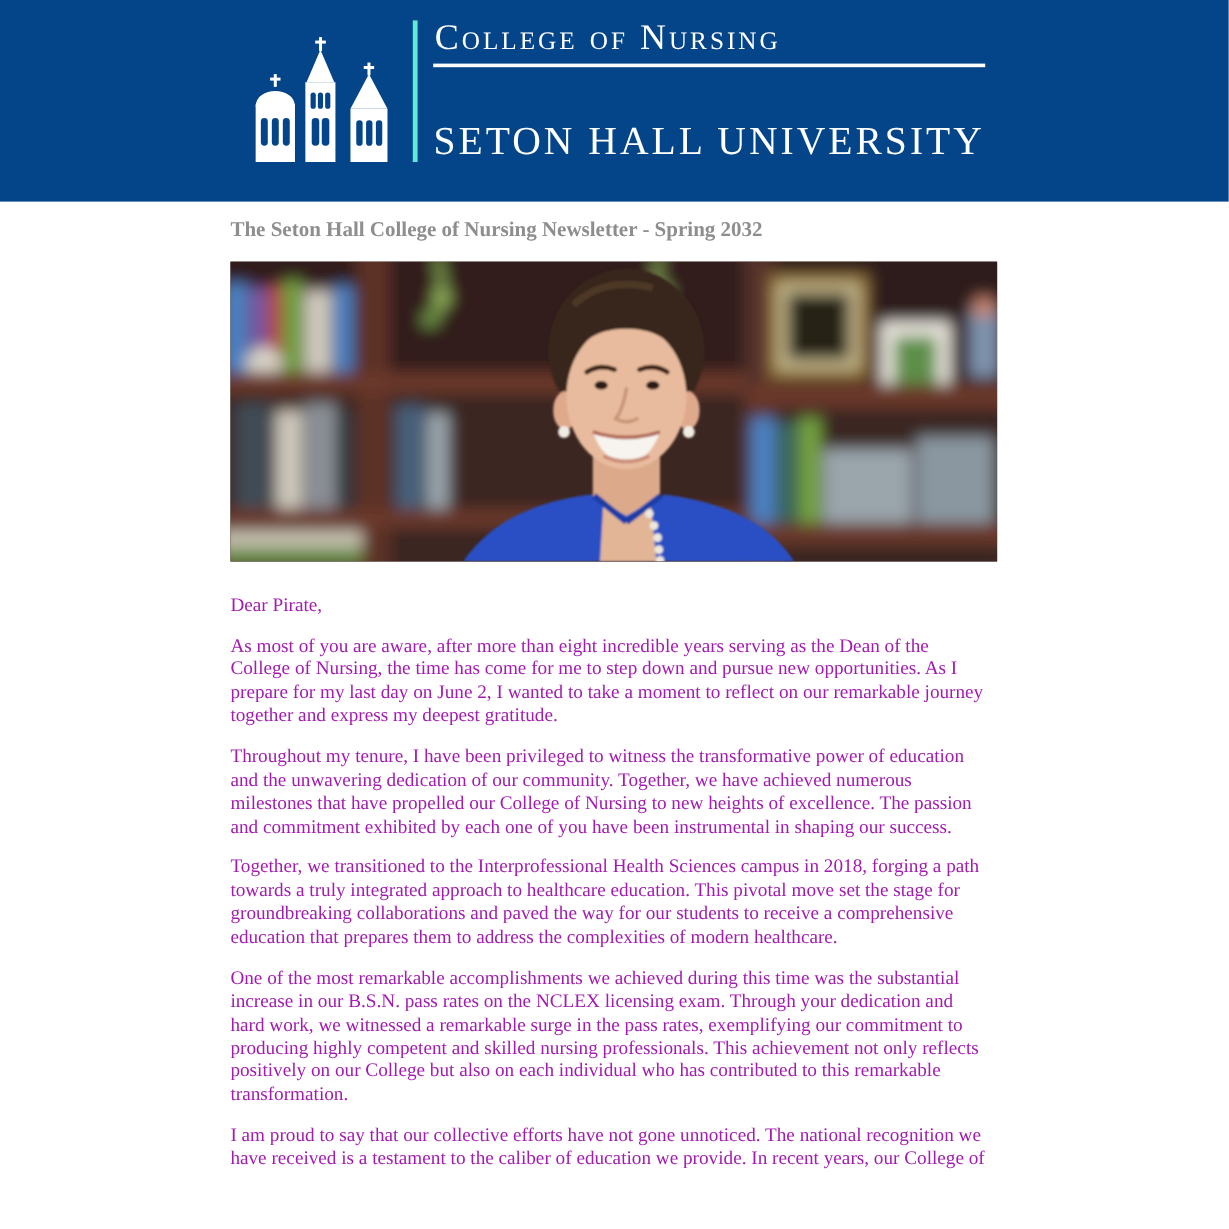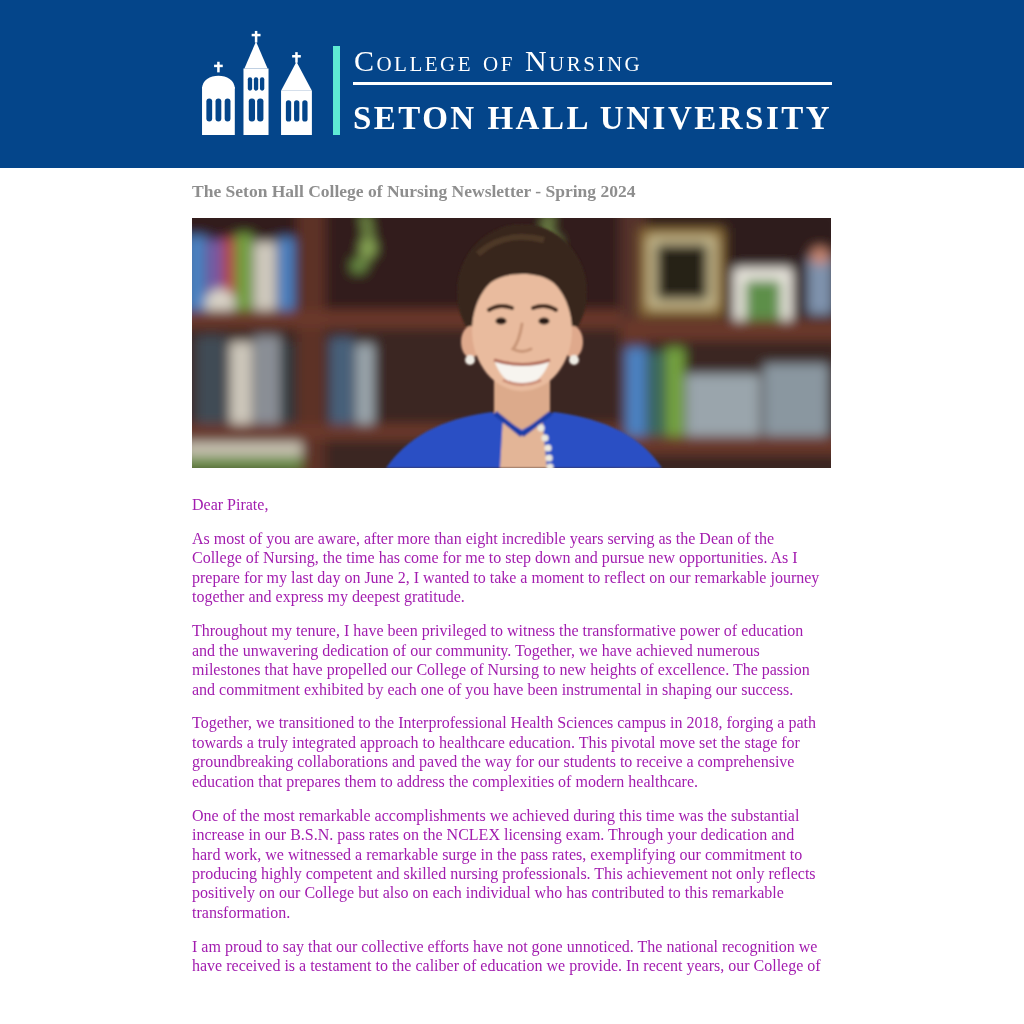--- a/index.html
+++ b/index.html
@@ -9,38 +9,39 @@
   
   .banner {
     width: 1024px; height: 168px;
     background: #04458a;
     display: flex; justify-content: center; align-items: flex-end;
     padding-bottom: 33px;
   }
   .logo-row { display: flex; align-items: flex-end; gap: 13px; }
   .cathedral { width: 128px; height: 106px; display: block; }
   .logo-text {
-    border-left: 7px solid #5eead4;
+    border-left: 4px solid #5eead4;
     padding-left: 13px;
     color: #ffffff;
   }
   .logo-college {
     font-variant: small-caps;
     font-size: 30px; line-height: 1.0;
     letter-spacing: 2.5px;
     padding: 0 2px 6px 1px;
     border-bottom: 3px solid #ffffff;
     white-space: nowrap;
   }
   .logo-university {
-    font-weight: bold;
+    font-weight: normal;
     font-size: 33px; line-height: 1.0;
     letter-spacing: 2.5px;
-    padding-top: 17px;
+    padding-top: 5px;
     white-space: nowrap;
+    margin-top: 41px;
   }
 
   
   .content { padding: 0 192px; }
   .nl-title {
     margin-top: 17px;
     font-size: 49px; line-height: 1.08;
     font-weight: normal;
     color: #1d4d8a;
     letter-spacing: 0.5px;
@@ -109,21 +110,21 @@
       </g>
     </svg>
     <div class="logo-text">
       <div class="logo-college">College of Nursing</div>
       <div class="logo-university">SETON HALL UNIVERSITY</div>
     </div>
   </div>
 </header>
 
 <main class="content">
-  <div class="nl-subtitle">The Seton Hall College of Nursing Newsletter - Spring 2024</div>
+  <div class="nl-subtitle">The Seton Hall College of Nursing Newsletter - Spring 2032</div>
 
   <div class="photo-frame">
     <svg viewBox="0 0 639 250" preserveAspectRatio="none" aria-hidden="true">
       <defs>
         <filter id="bgblur" x="-10%" y="-10%" width="120%" height="120%">
             <feGaussianBlur stdDeviation="6"></feGaussianBlur>
           </filter>
         <filter id="soften" x="-10%" y="-10%" width="120%" height="120%">
             <feGaussianBlur stdDeviation="1.1"></feGaussianBlur>
           </filter>

